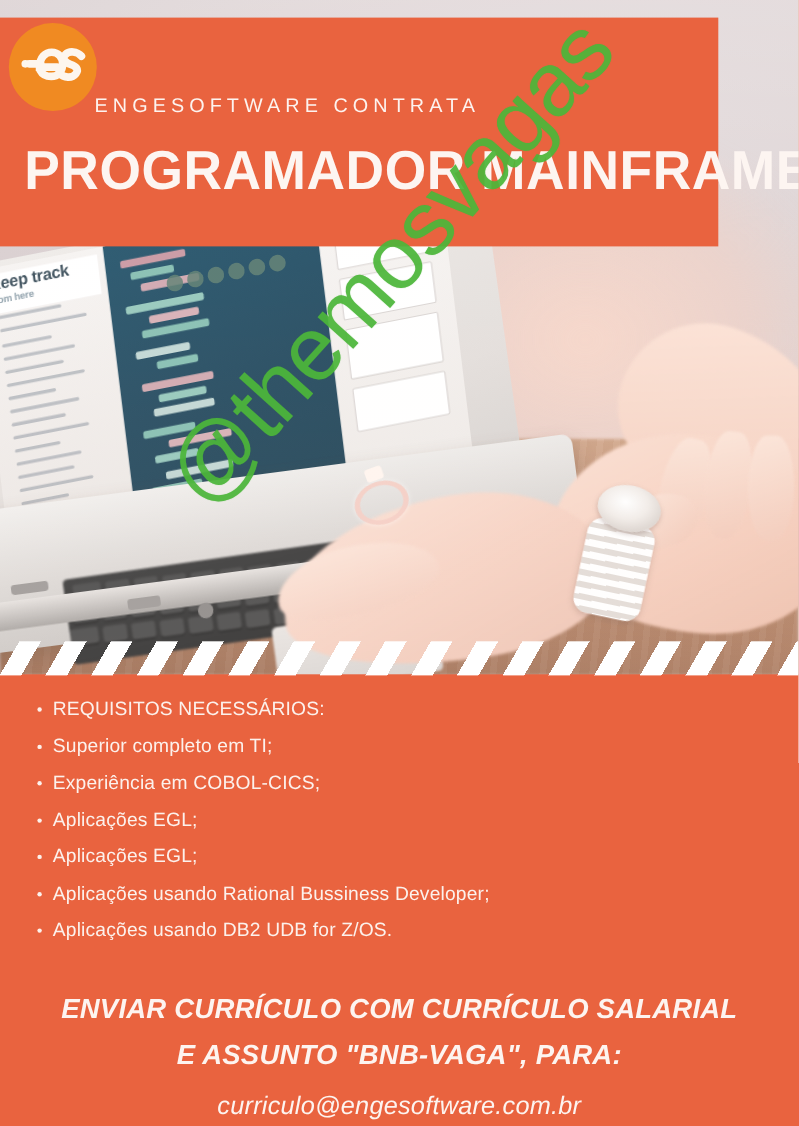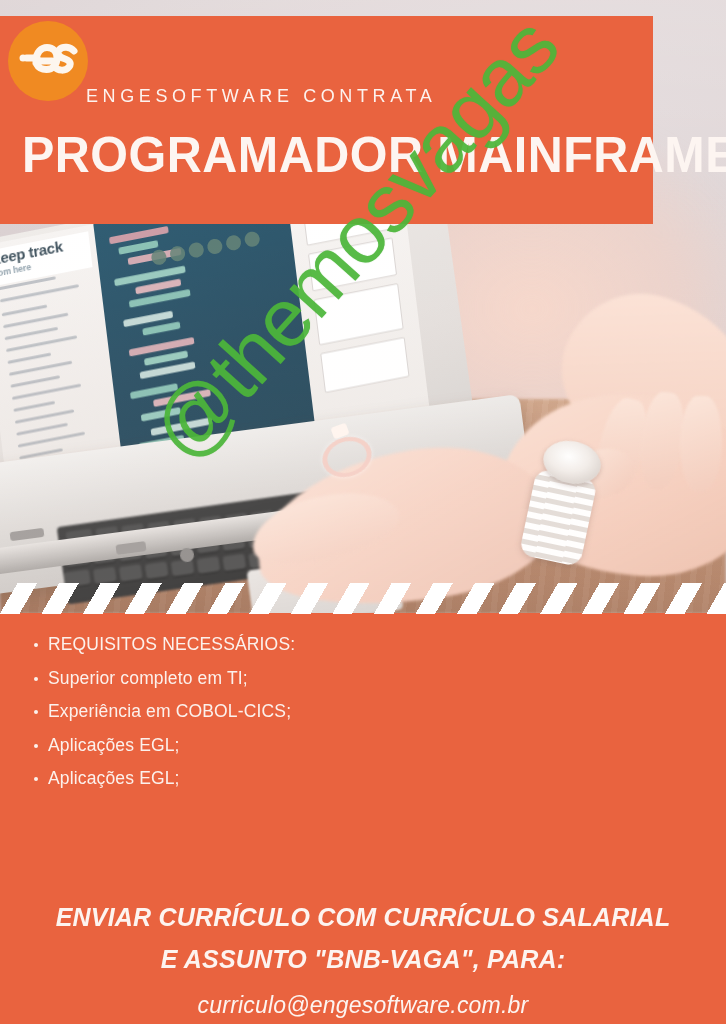--- a/index.html
+++ b/index.html
@@ -677,20 +677,22 @@
 
   <div class="stripe-band"></div>
 
   <div class="content-block">
     <ul class="req-list">
       <li>REQUISITOS NECESSÁRIOS:</li>
       <li>Superior completo em TI;</li>
       <li>Experiência em COBOL-CICS;</li>
       <li>Aplicações EGL;</li>
       <li>Aplicações EGL;</li>
+      <li>Aplicações usando Rational Bussiness Developer;</li>
+      <li>Aplicações usando DB2 UDB for Z/OS.</li>
     </ul>
 
     <div class="cta">
       <span class="cta-line">ENVIAR CURRÍCULO COM CURRÍCULO SALARIAL</span>
       <span class="cta-line">E ASSUNTO "BNB-VAGA", PARA:</span>
       <span class="cta-email">curriculo@engesoftware.com.br</span>
     </div>
   </div>
 
   <div class="watermark">@themosvagas</div>

